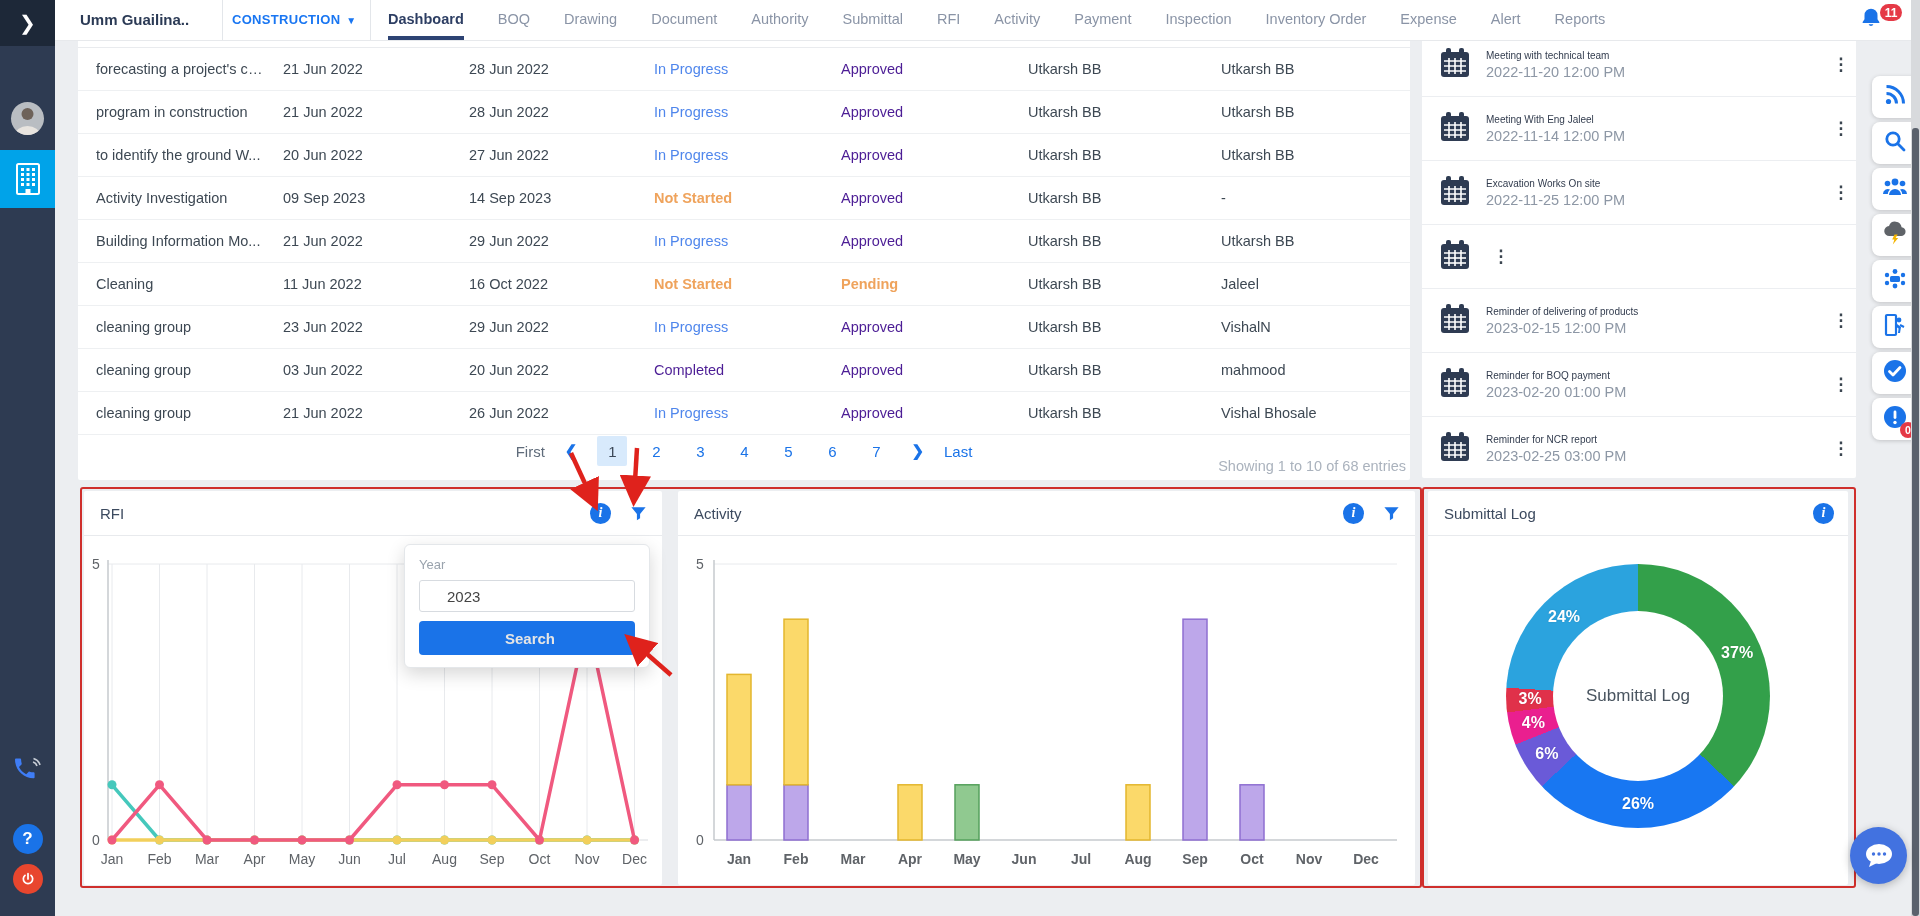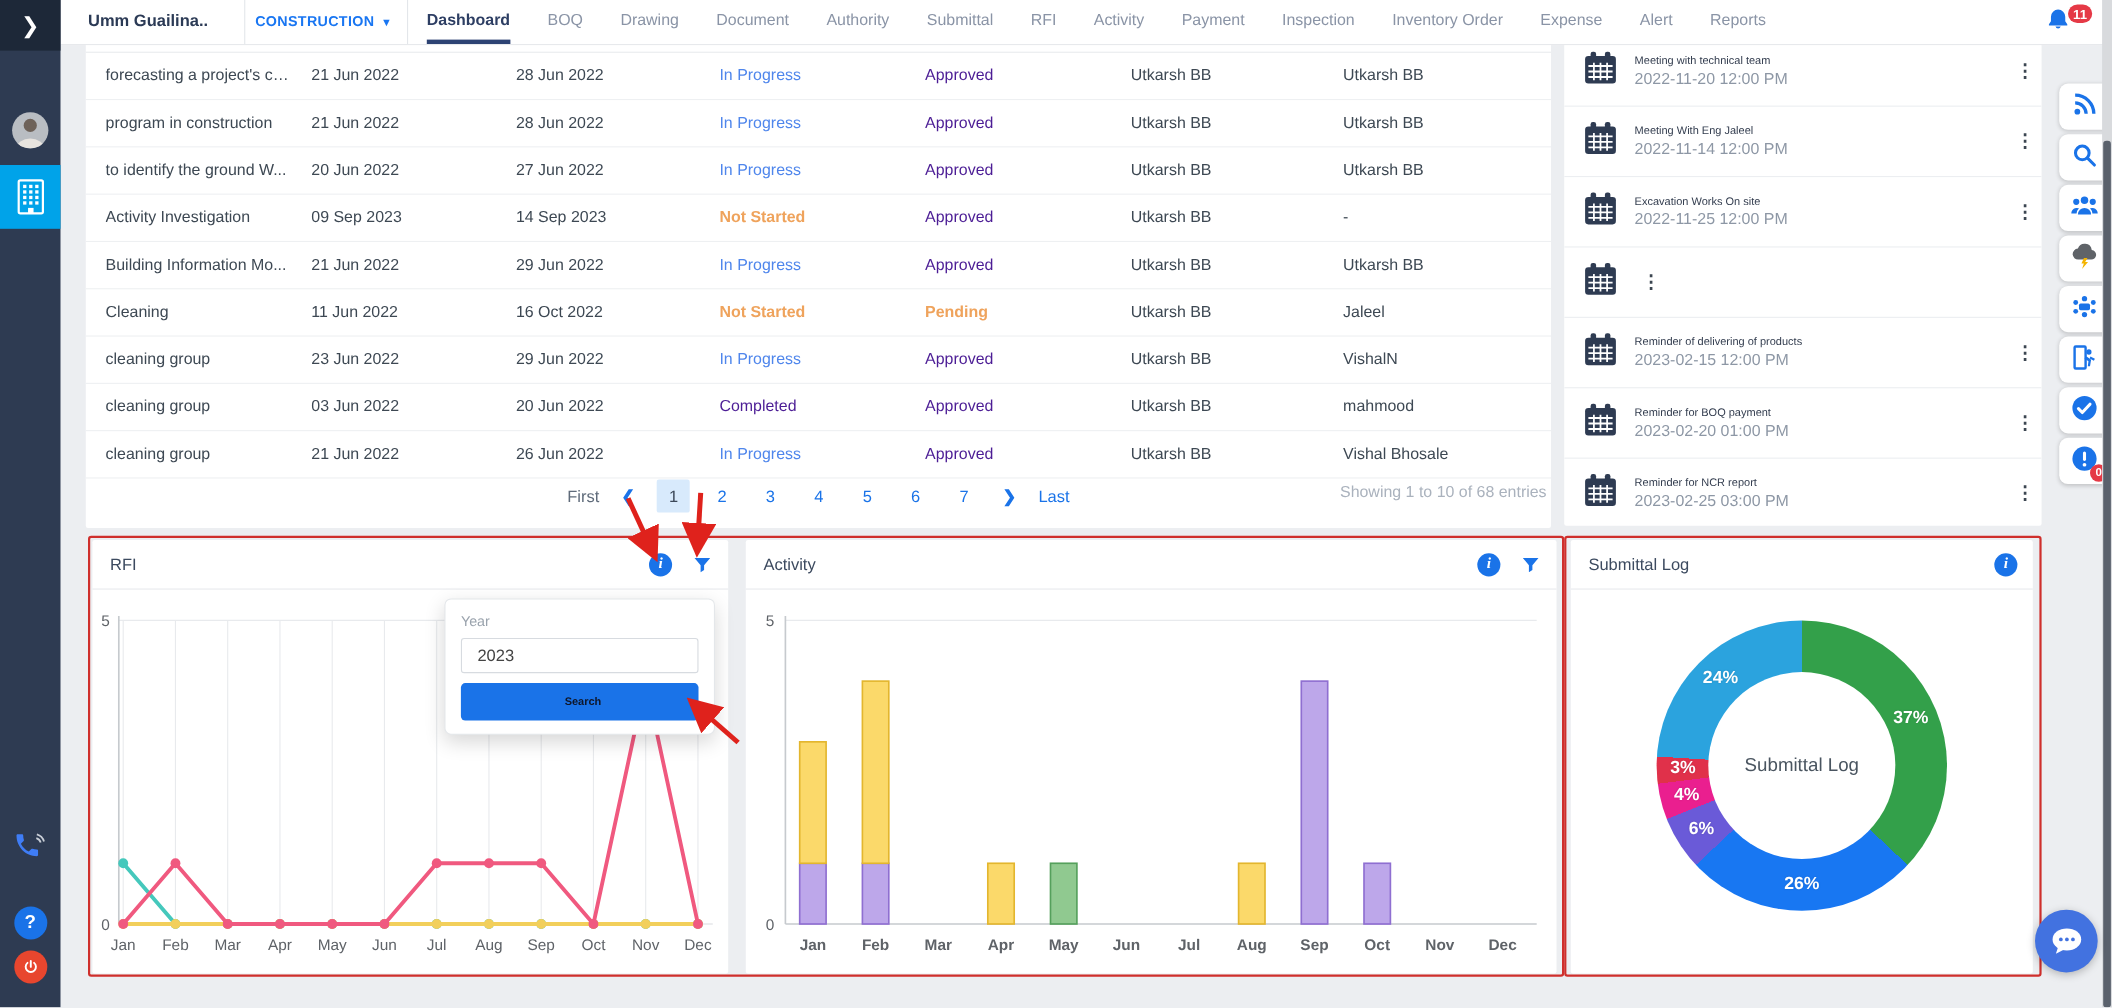--- a/index.html
+++ b/index.html
@@ -36,43 +36,43 @@
   .c-approval{width:187px;}
   .c-created{width:193px;}
   .c-assigned{width:160px;}
   .st-blue{color:#4f86ec;} .st-green{color:#4c1d95;} .st-orange{color:#efa35c;font-weight:bold;}
   .pagination{position:absolute;left:0;bottom:12px;width:100%;height:34px;display:flex;align-items:center;justify-content:center;gap:20px;font-size:15px;}
   .pg-first,.pg-last{color:#5f6b7a;cursor:pointer;}
   .pg-last{color:#1a73e8;}
   .pg-chev{color:#1a73e8;font-size:15px;font-weight:700;cursor:pointer;}
   .pg-num{color:#1a73e8;min-width:30px;height:30px;display:flex;align-items:center;justify-content:center;cursor:pointer;border-radius:2px;}
   .pg-num.active{background:#d8eafc;color:#3c4858;}
-  .pg-summary{position:absolute;right:4px;top:6px;color:#aab2bd;font-size:14.5px;}
+  .pg-summary{position:absolute;right:4px;top:24px;color:#aab2bd;font-size:14.5px;}
   
   .meetings-card{position:absolute;left:1422px;top:33px;width:434px;height:445px;overflow:hidden;}
   .m-item{position:relative;height:63px;border-bottom:1px solid #eceef1;display:flex;align-items:center;}
   .m-icon{margin:0 14px 0 16px;flex:0 0 34px;}
   .m-texts{flex:1;min-width:0;}
   .m-title{font-size:10px;color:#323c4e;font-weight:500;white-space:nowrap;overflow:hidden;text-overflow:ellipsis;}
   .m-time{font-size:14.5px;color:#8d97a5;margin-top:3px;}
   .m-kebab{flex:0 0 30px;text-align:center;color:#3c4651;font-size:17px;font-weight:700;cursor:pointer;letter-spacing:0;}
   
   .red-rect{position:absolute;border:2px solid #cf2f2c;border-radius:3px;pointer-events:none;z-index:6;}
   .panel{position:absolute;top:491px;height:394px;background:#fff;z-index:1;}
   .panel-head{height:44px;display:flex;align-items:center;border-bottom:1px solid #e8eaed;}
   .panel-title{margin-left:16px;font-size:15px;color:#3c4a5f;}
   .panel-icons{margin-left:auto;margin-right:14px;display:flex;align-items:center;gap:18px;}
   .info-ic{width:21px;height:21px;border-radius:50%;background:#1a73e8;color:#fff;font-family:"Liberation Serif",serif;font-style:italic;font-weight:700;font-size:14px;display:flex;align-items:center;justify-content:center;cursor:pointer;}
   .chart-wrap{position:absolute;left:0;top:44px;}
   .axis-txt{font-size:14px;fill:#5f6368;}
   
   .year-popup{position:absolute;left:404px;top:544px;width:246px;height:124px;background:#fff;border:1px solid #e4e7ea;border-radius:6px;box-shadow:0 6px 18px rgba(0,0,0,.16);z-index:9;padding:12px 14px;box-sizing:border-box;}
   .yp-label{font-size:13px;color:#9aa3ad;}
-  .yp-input{margin-top:8px;width:100%;height:32px;border:1px solid #d7dbe0;border-radius:3px;font-size:15px;color:#444;padding:0 14px;box-sizing:border-box;font-family:"Liberation Sans",sans-serif;}
-  .yp-btn{margin-top:9px;width:100%;height:34px;background:#1a73e8;border:none;border-radius:4px;color:#0f172a;font-size:10px;font-weight:700;cursor:pointer;font-family:"Liberation Sans",sans-serif;padding-left:12px;}
+  .yp-input{margin-top:8px;width:100%;height:32px;border:1px solid #d7dbe0;border-radius:3px;font-size:15px;color:#444;padding:0 27px;box-sizing:border-box;font-family:"Liberation Sans",sans-serif;}
+  .yp-btn{margin-top:9px;width:100%;height:34px;background:#1a73e8;border:none;border-radius:4px;color:#e5e5e5;font-size:15px;font-weight:700;cursor:pointer;font-family:"Liberation Sans",sans-serif;padding-left:12px;}
   
   .donut-box{position:absolute;width:264px;height:264px;}
   .donut{width:264px;height:264px;border-radius:50%;}
   .donut-hole{position:absolute;left:47px;top:47px;width:170px;height:170px;border-radius:50%;background:#fff;display:flex;align-items:center;justify-content:center;}
   .donut-center{font-size:17px;color:#4a5560;}
   .donut-label{position:absolute;color:#fff;font-size:16px;font-weight:700;transform:translate(-50%,-50%);text-shadow:0 0 2px rgba(0,0,0,.15);}
   
   .rt-btn{position:absolute;left:1872px;width:46px;height:42px;background:#fff;border-radius:8px 0 0 8px;box-shadow:0 1px 4px rgba(0,0,0,.18);display:flex;align-items:center;justify-content:center;cursor:pointer;z-index:7;}
   .rt-badge{position:absolute;right:2px;bottom:2px;min-width:16px;height:16px;background:#e53946;border-radius:8px;color:#fff;font-size:10.5px;font-weight:700;display:flex;align-items:center;justify-content:center;}
   

